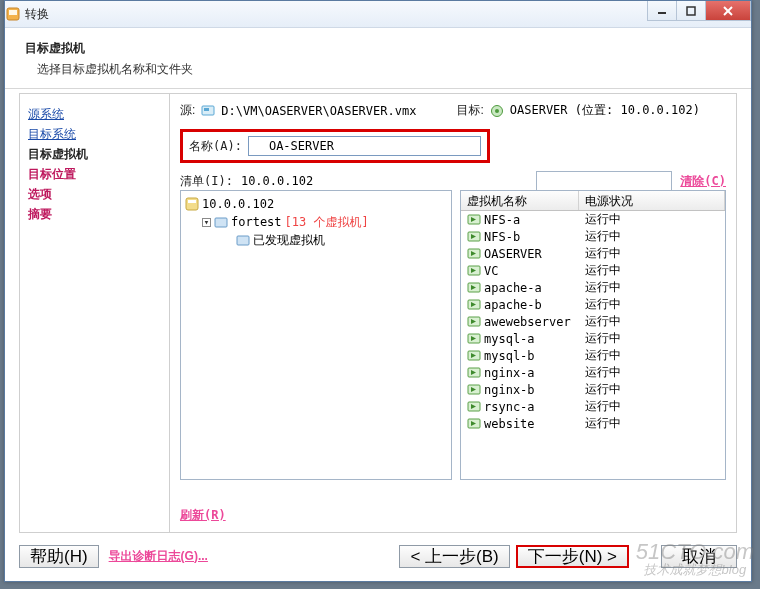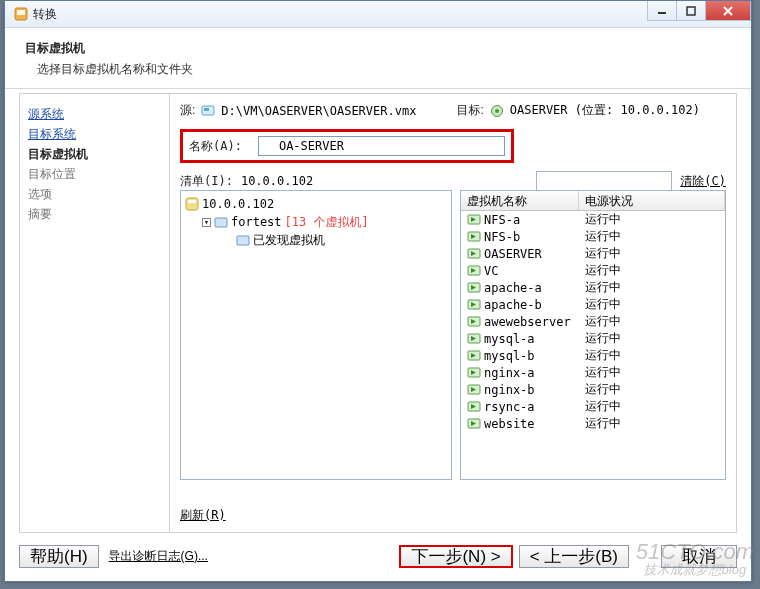--- a/index.html
+++ b/index.html
@@ -20,21 +20,21 @@
     background: #fff;
     border: 1px solid #5a7aa0;
     box-shadow: 0 0 4px rgba(0,0,0,.3);
   }
   .titlebar {
     height: 27px;
     background: linear-gradient(#f6f9fd, #e6eef8);
     border-bottom: 1px solid #cfd9e6;
     display: flex;
     align-items: center;
-    padding: 0 8px;
+    padding: 0 0;
     position: relative;
   }
   .titlebar .app-icon {
     width: 16px; height: 16px; margin-right: 4px;
     display: inline-flex; align-items: center; justify-content: center;
   }
   .titlebar .title { font-size: 12px; color: #222; }
   .win-btns {
     position: absolute; right: 0; top: 0;
     display: flex; height: 20px;
@@ -65,37 +65,37 @@
     border: 1px solid #cfcfcf;
     display: flex;
   }
   .sidebar {
     width: 150px;
     border-right: 1px solid #cfcfcf;
     padding: 10px 8px;
   }
   .sidebar a { color: #1a4aa8; text-decoration: underline; display: block; line-height: 20px; cursor: pointer; }
   .sidebar .current { color: #222; font-weight: bold; text-decoration: none; }
-  .sidebar span { color: #737373; display: block; line-height: 20px; }
+  .sidebar span { color: #be185d; display: block; line-height: 20px; font-weight: bold; }
   .content {
     flex: 1;
     padding: 8px 10px;
     position: relative;
   }
   .row { display: flex; align-items: center; gap: 6px; }
   .src-row { margin-bottom: 10px; }
   .label { color: #222; }
-  .link { color: #000000; text-decoration: underline; cursor: pointer; }
+  .link { color: #ec4899; text-decoration: underline; cursor: pointer; font-weight: bold; }
   .mono { font-family: "SimSun", monospace; }
   .name-row {
     margin-top: 2px;
     border: 3px solid #d80000;
     padding: 4px 6px;
-    width: 334px;
-    display: flex; align-items: center; gap: 16px;
+    width: 310px;
+    display: flex; align-items: center; gap: 6px;
   }
   .name-row input {
     flex: 1;
     height: 20px;
     border: 1px solid #7a9ac0;
     padding: 1px 20px;
     font-family: "SimSun", monospace;
     font-size: 12px;
   }
   .list-row {
@@ -462,22 +462,22 @@
 
       <a class="link mono refresh-link">刷新(R)</a>
 
     </div>
   </div>
 
   <div class="footer">
     <button class="btn">帮助(H)</button>
     <a class="link" style="margin-left:4px">导出诊断日志(G)...</a>
     <span style="flex:1"></span>
+    <button class="btn">&lt; 上一步(B)</button>
     <button class="btn next">下一步(N) &gt;</button>
-    <button class="btn">&lt; 上一步(B)</button>
     <span style="width:20px"></span>
     <button class="btn">取消</button>
   </div>
 
 </div>
 
 <div class="watermark">
   <div>51CTO.com</div>
   <div style="font-size:13px">技术成就梦想blog</div>
 </div>

